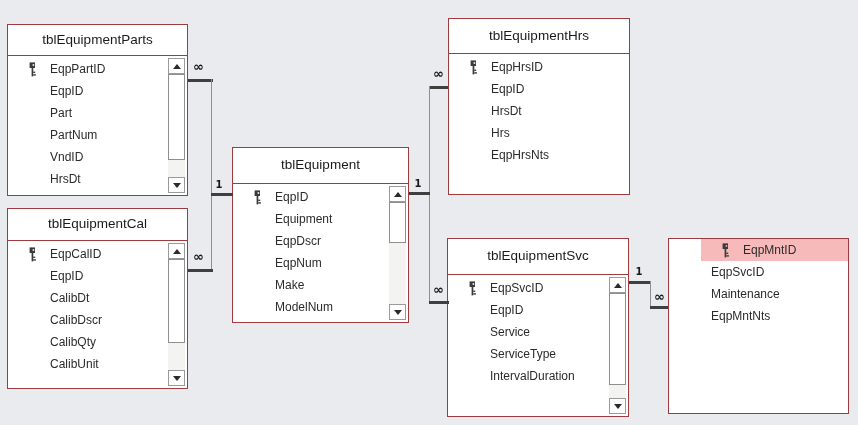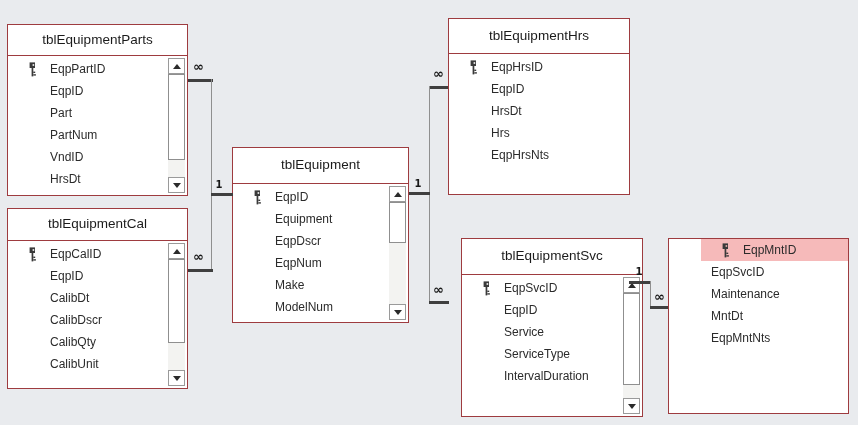--- a/index.html
+++ b/index.html
@@ -214,21 +214,21 @@
           <span class="kcell"></span>
           <span class="fname">Hrs</span>
         </div>
       <div class="frow">
           <span class="kcell"></span>
           <span class="fname">EqpHrsNts</span>
         </div>
     </div>
   </div>
 
-  <div class="tbl" style="left:461px;top:238px;width:182px;height:179px;--th:36px">
+  <div class="tbl" style="left:447px;top:238px;width:182px;height:179px;--th:36px">
     <div class="tbl-title">tblEquipmentSvc</div>
     <div class="tbl-body">
       <div class="frow">
         <span class="kcell">
             <svg class="kicon" width="11" height="15" viewBox="0 0 11 15">
               <rect x="2.6" y="0.4" width="5.4" height="5.6" fill="#3a3a3a"></rect>
               <rect x="5.6" y="2.2" width="1.6" height="1.6" fill="#ffffff"></rect>
               <rect x="4.6" y="6" width="1.7" height="8.4" fill="#3a3a3a"></rect>
               <rect x="6.3" y="9.6" width="1.9" height="1.4" fill="#3a3a3a"></rect>
               <rect x="6.3" y="12.2" width="2.6" height="1.4" fill="#3a3a3a"></rect>
@@ -280,24 +280,20 @@
           </span>
         <span class="fname">EqpMntID</span>
       </div>
       <div class="frow">
           <span class="kcell"></span>
           <span class="fname">EqpSvcID</span>
         </div>
       <div class="frow">
           <span class="kcell"></span>
           <span class="fname">Maintenance</span>
-        </div>
-      <div class="frow">
-          <span class="kcell"></span>
-          <span class="fname">MntDt</span>
         </div>
       <div class="frow">
           <span class="kcell"></span>
           <span class="fname">EqpMntNts</span>
         </div>
     </div>
   </div>
 
   <div class="rlabel many" style="left:186px;top:60px;width:24px;">∞</div>
   <div class="hbar" style="left:188px;top:79px;width:25px;"></div>

